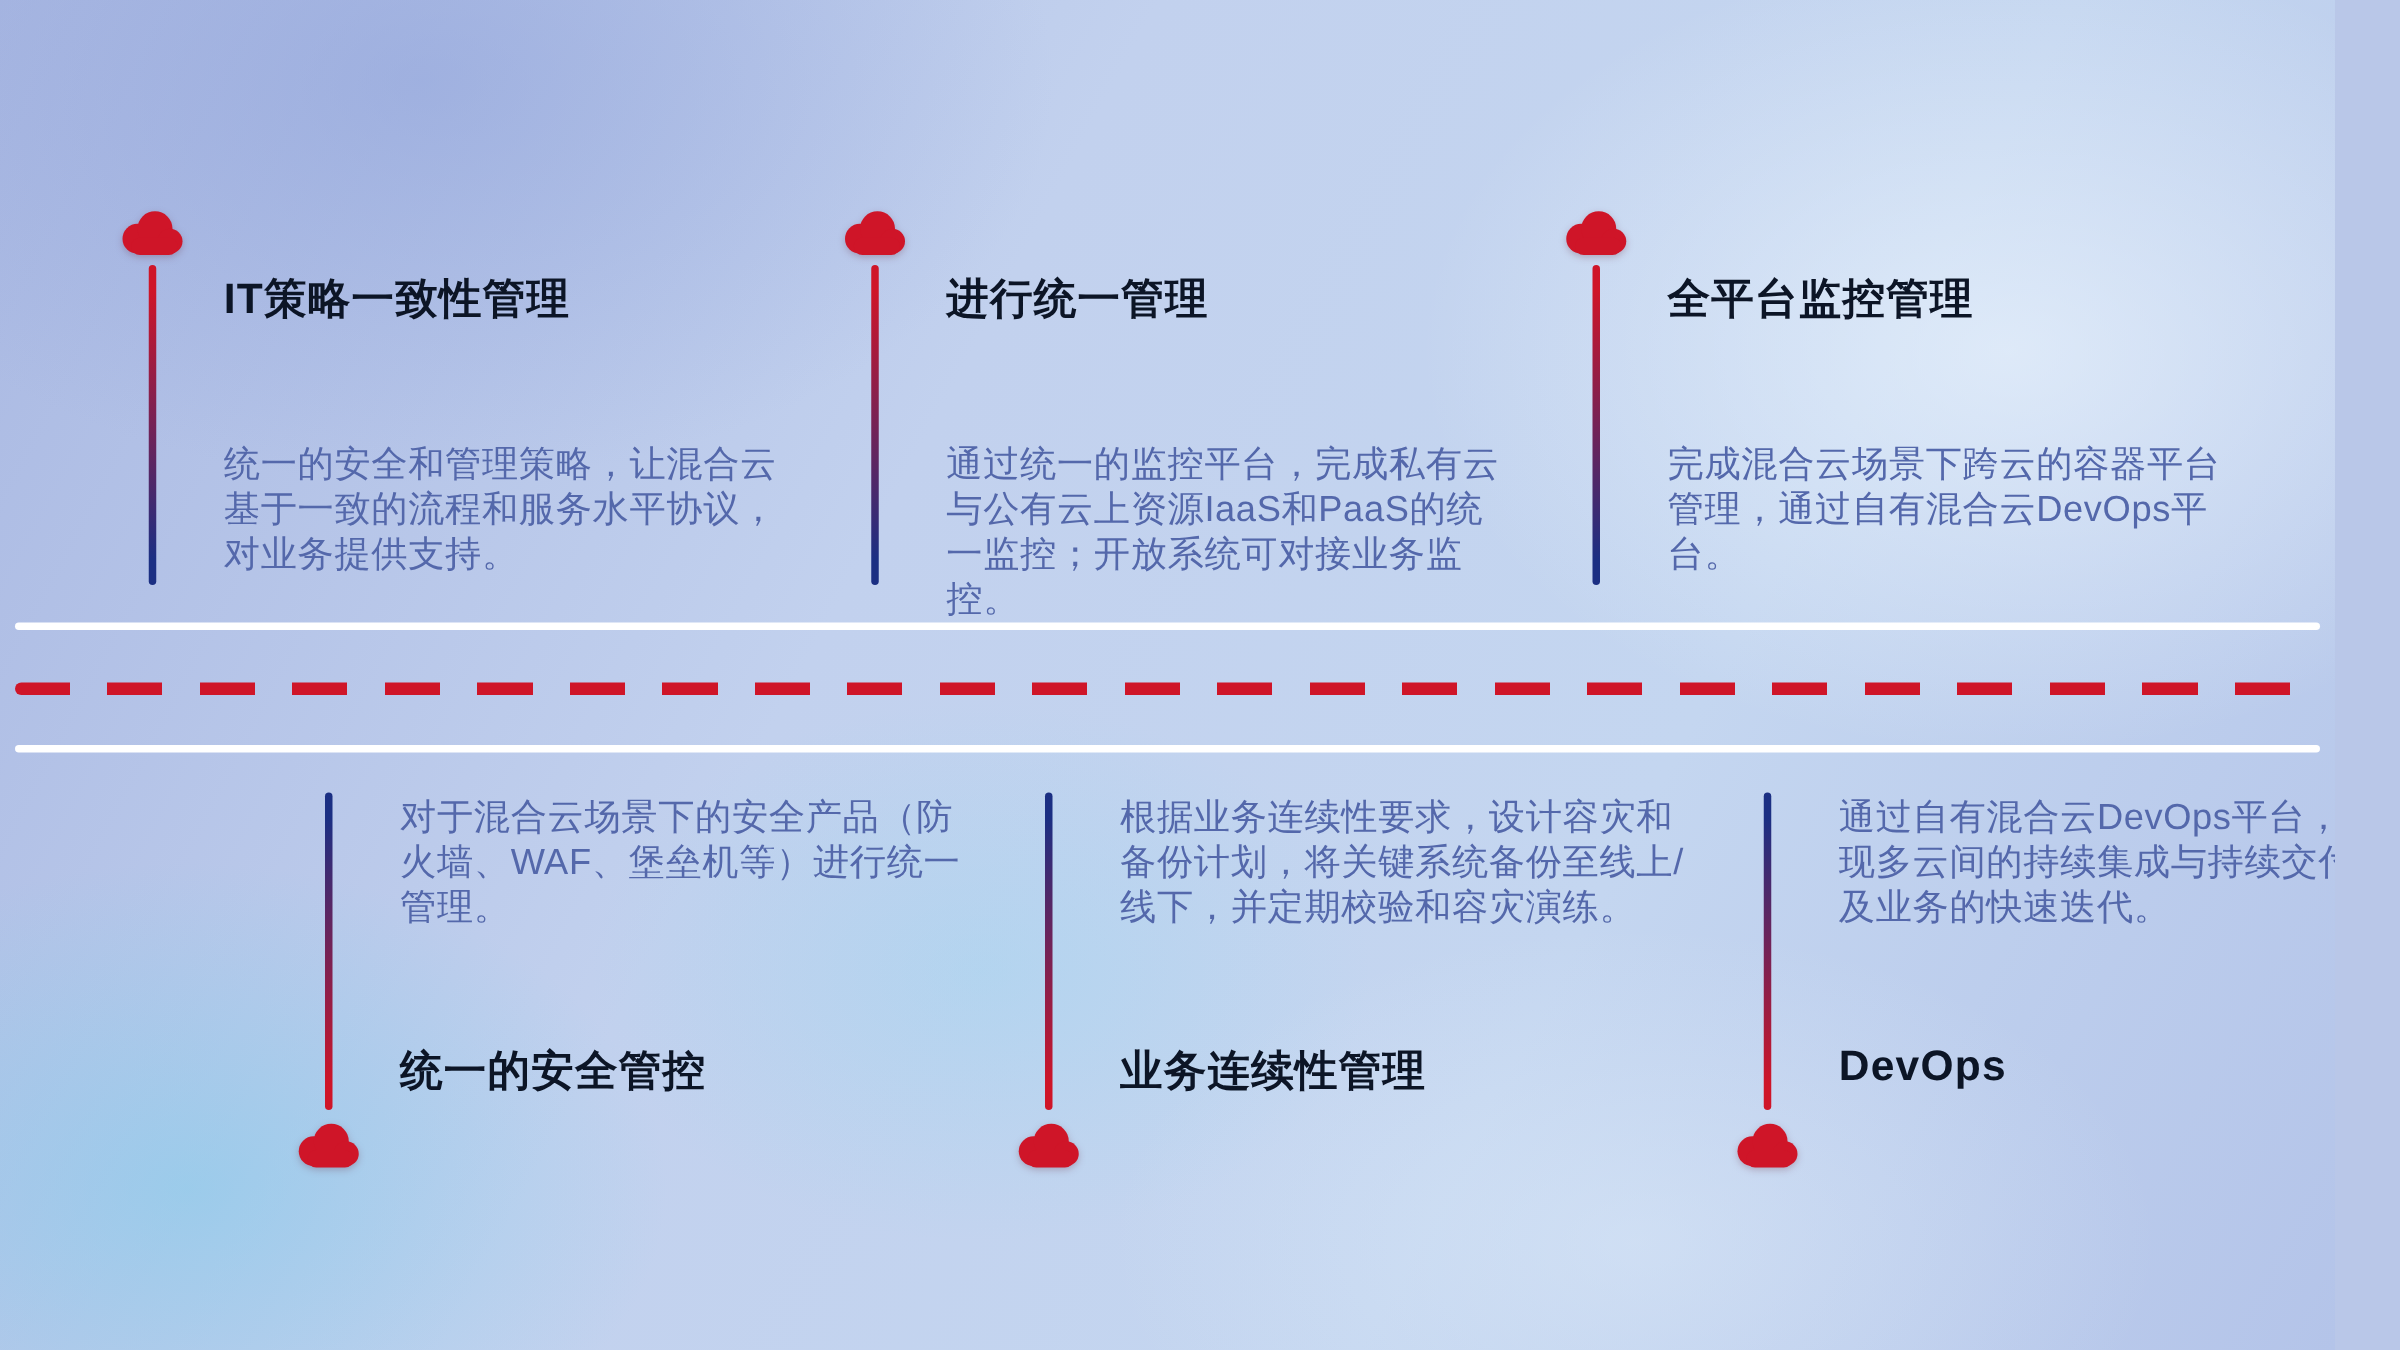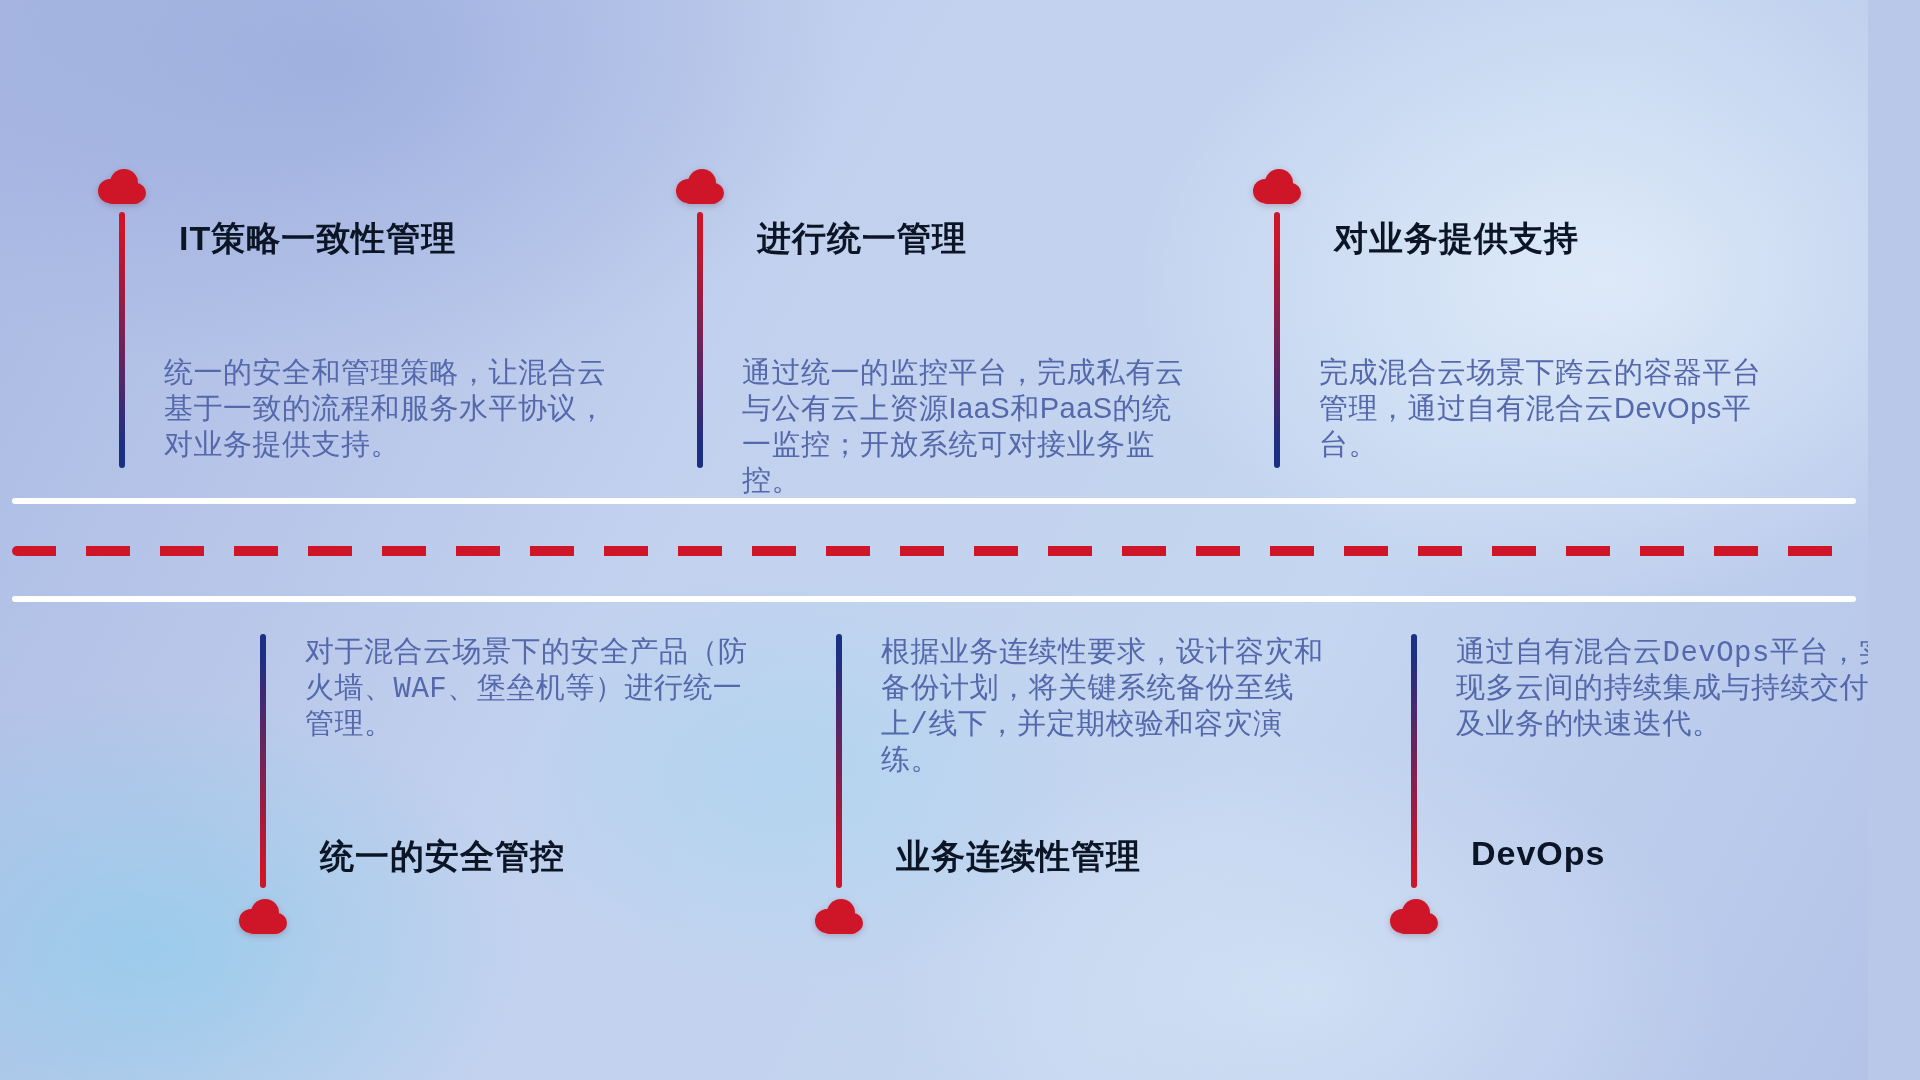--- a/index.html
+++ b/index.html
@@ -95,30 +95,30 @@
     font-size:34px;
     font-weight:700;
     letter-spacing:1px;
     color:var(--title-color);
   }
   .item.top .title{top:50px;}
   .item.bottom .title{top:200px;}
 
   .desc{
     position:absolute;
-    left:42px;
+    left:57px;
     margin:0;
     width:452px;
     font-size:29px;
     line-height:36px;
     letter-spacing:0.5px;
     color:var(--description-color);
   }
   .item.top .desc{top:188px;}
-  .item.bottom .desc{top:2px;font-family:Liberation Mono, monospace;}
+  .item.bottom .desc{top:2px;}
 </style>
 </head>
 <body>
 
 <div class="stage">
 
   <div class="divider-line top"></div>
   <div class="divider-dashed"></div>
   <div class="divider-line bottom"></div>
 
@@ -153,21 +153,21 @@
   <div class="item top t3">
     <svg class="cloud" viewBox="0 0 58 42" aria-hidden="true">
       <g fill="currentColor">
         <circle cx="17" cy="25" r="12"></circle>
         <circle cx="31" cy="17" r="14"></circle>
         <circle cx="43" cy="27" r="10"></circle>
         <rect x="12" y="24" width="37" height="14" rx="7"></rect>
       </g>
     </svg>
     <div class="stem"></div>
-    <h2 class="title">对业务提供支持</h2>
+    <h2 class="title">全平台监控管理</h2>
     <p class="desc">完成混合云场景下跨云的容器平台管理，通过自有混合云DevOps平台。</p>
   </div>
 
   <div class="item bottom b1">
     <div class="stem"></div>
     <p class="desc">对于混合云场景下的安全产品（防火墙、WAF、堡垒机等）进行统一管理。</p>
     <h2 class="title">统一的安全管控</h2>
     <svg class="cloud" viewBox="0 0 58 42" aria-hidden="true">
       <g fill="currentColor">
         <circle cx="17" cy="25" r="12"></circle>

